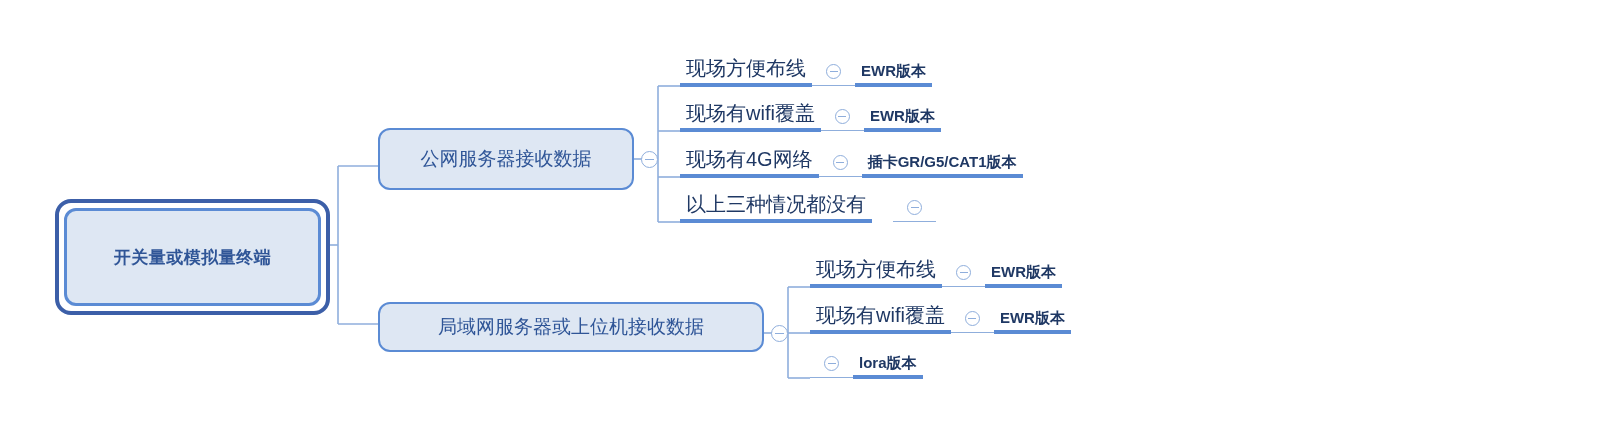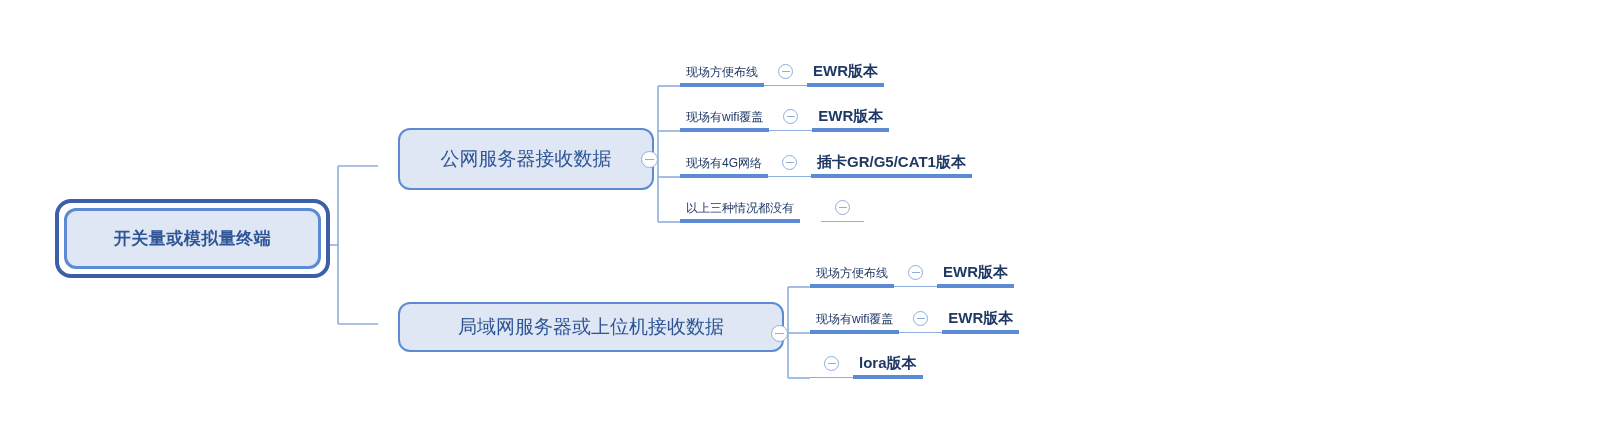--- a/index.html
+++ b/index.html
@@ -32,21 +32,21 @@
     height: 447px;
     z-index: 1;
   }
 
   
   .root-node {
     position: absolute;
     left: 55px;
     top: 199px;
     width: 275px;
-    height: 79px;
+    height: 116px;
     box-sizing: border-box;
     border: 4px solid #3C5FA8;
     border-radius: 16px;
     background: #ffffff;
     z-index: 3;
   }
   .root-inner {
     position: absolute;
     left: 5px;
     top: 5px;
@@ -72,21 +72,20 @@
   .branch-node {
     position: absolute;
     box-sizing: border-box;
     border: 2px solid #5B8BD4;
     border-radius: 12px;
     background: #DEE7F3;
     display: flex;
     align-items: center;
     justify-content: center;
     z-index: 3;
-    margin-left: 20px;
   }
   .branch-label {
     font-size: 19px;
     color: #2F5597;
     white-space: nowrap;
   }
   #branch-public {
     left: 378px;
     top: 128px;
     width: 256px;
@@ -108,21 +107,21 @@
     align-items: flex-end;
     white-space: nowrap;
   }
   .cell {
     position: relative;
     display: flex;
     align-items: flex-end;
     height: 40px;
   }
   .cell-text {
-    font-size: 12px;
+    font-size: 20px;
     color: #1F3864;
     line-height: 1;
     padding: 0 6px 9px 6px;
     white-space: nowrap;
   }
   .cell-text.leaf {
     font-weight: bold;
     font-size: 15px;
   }
   .underline {

